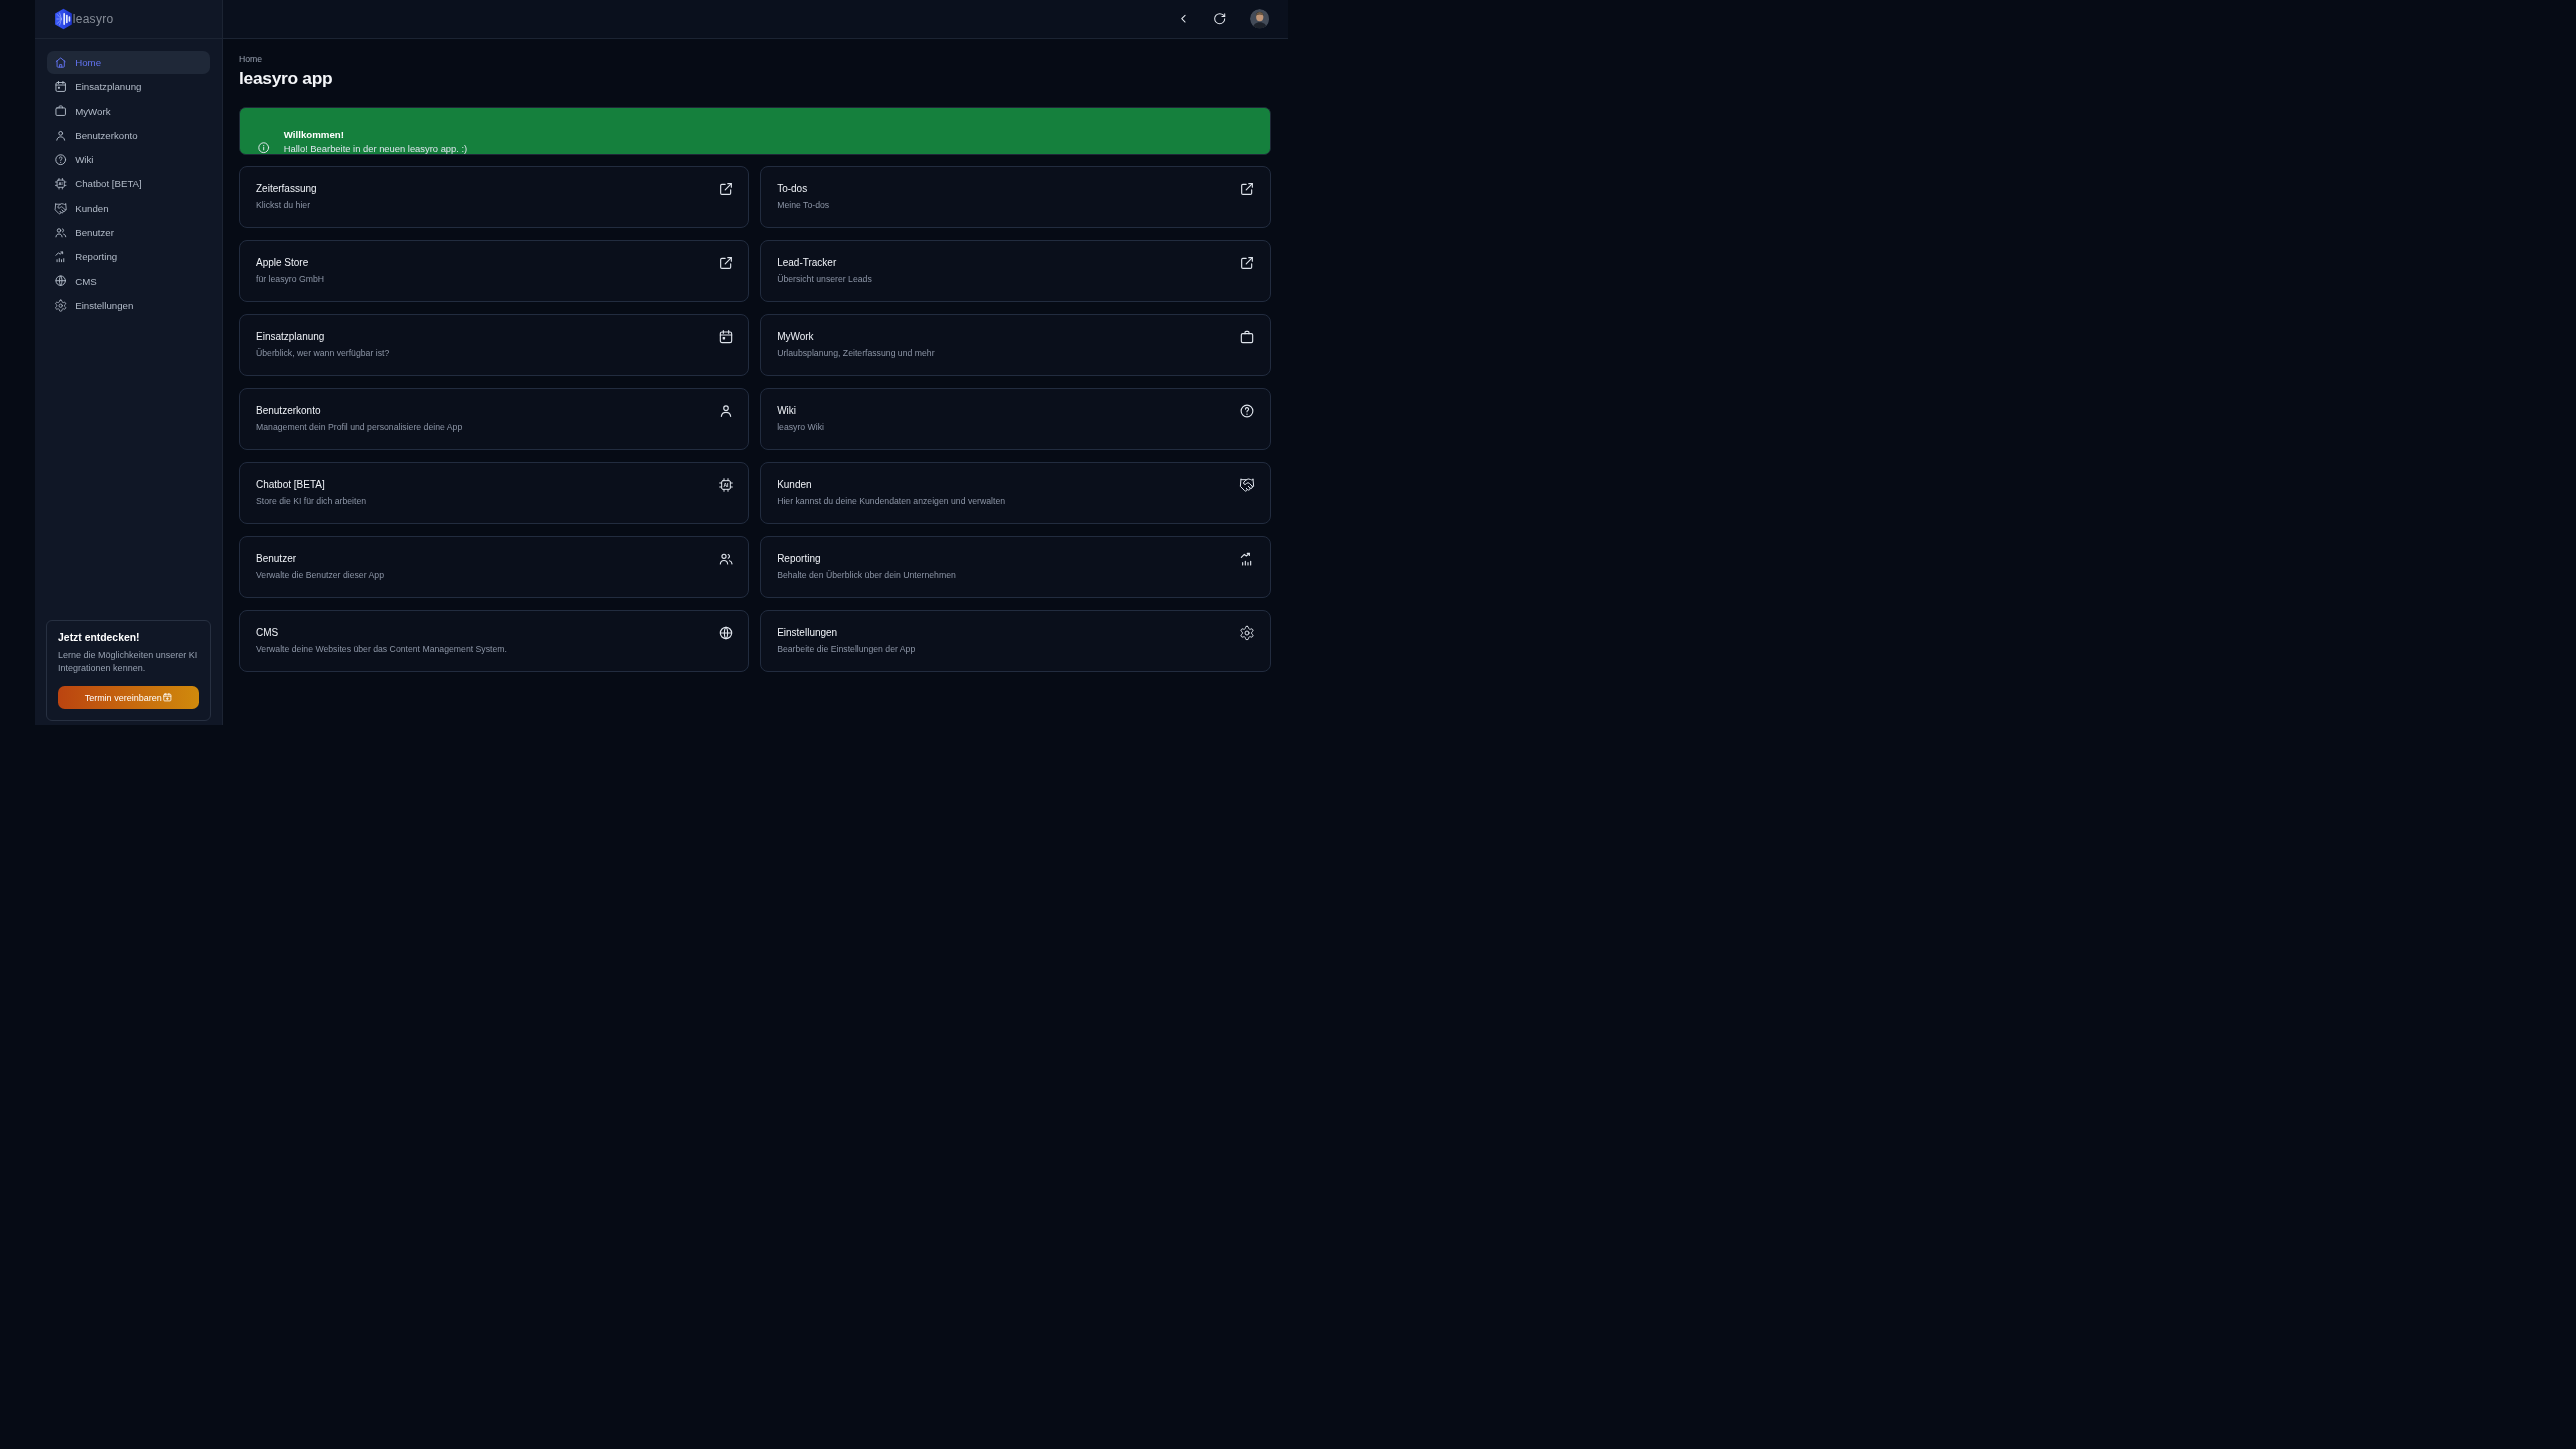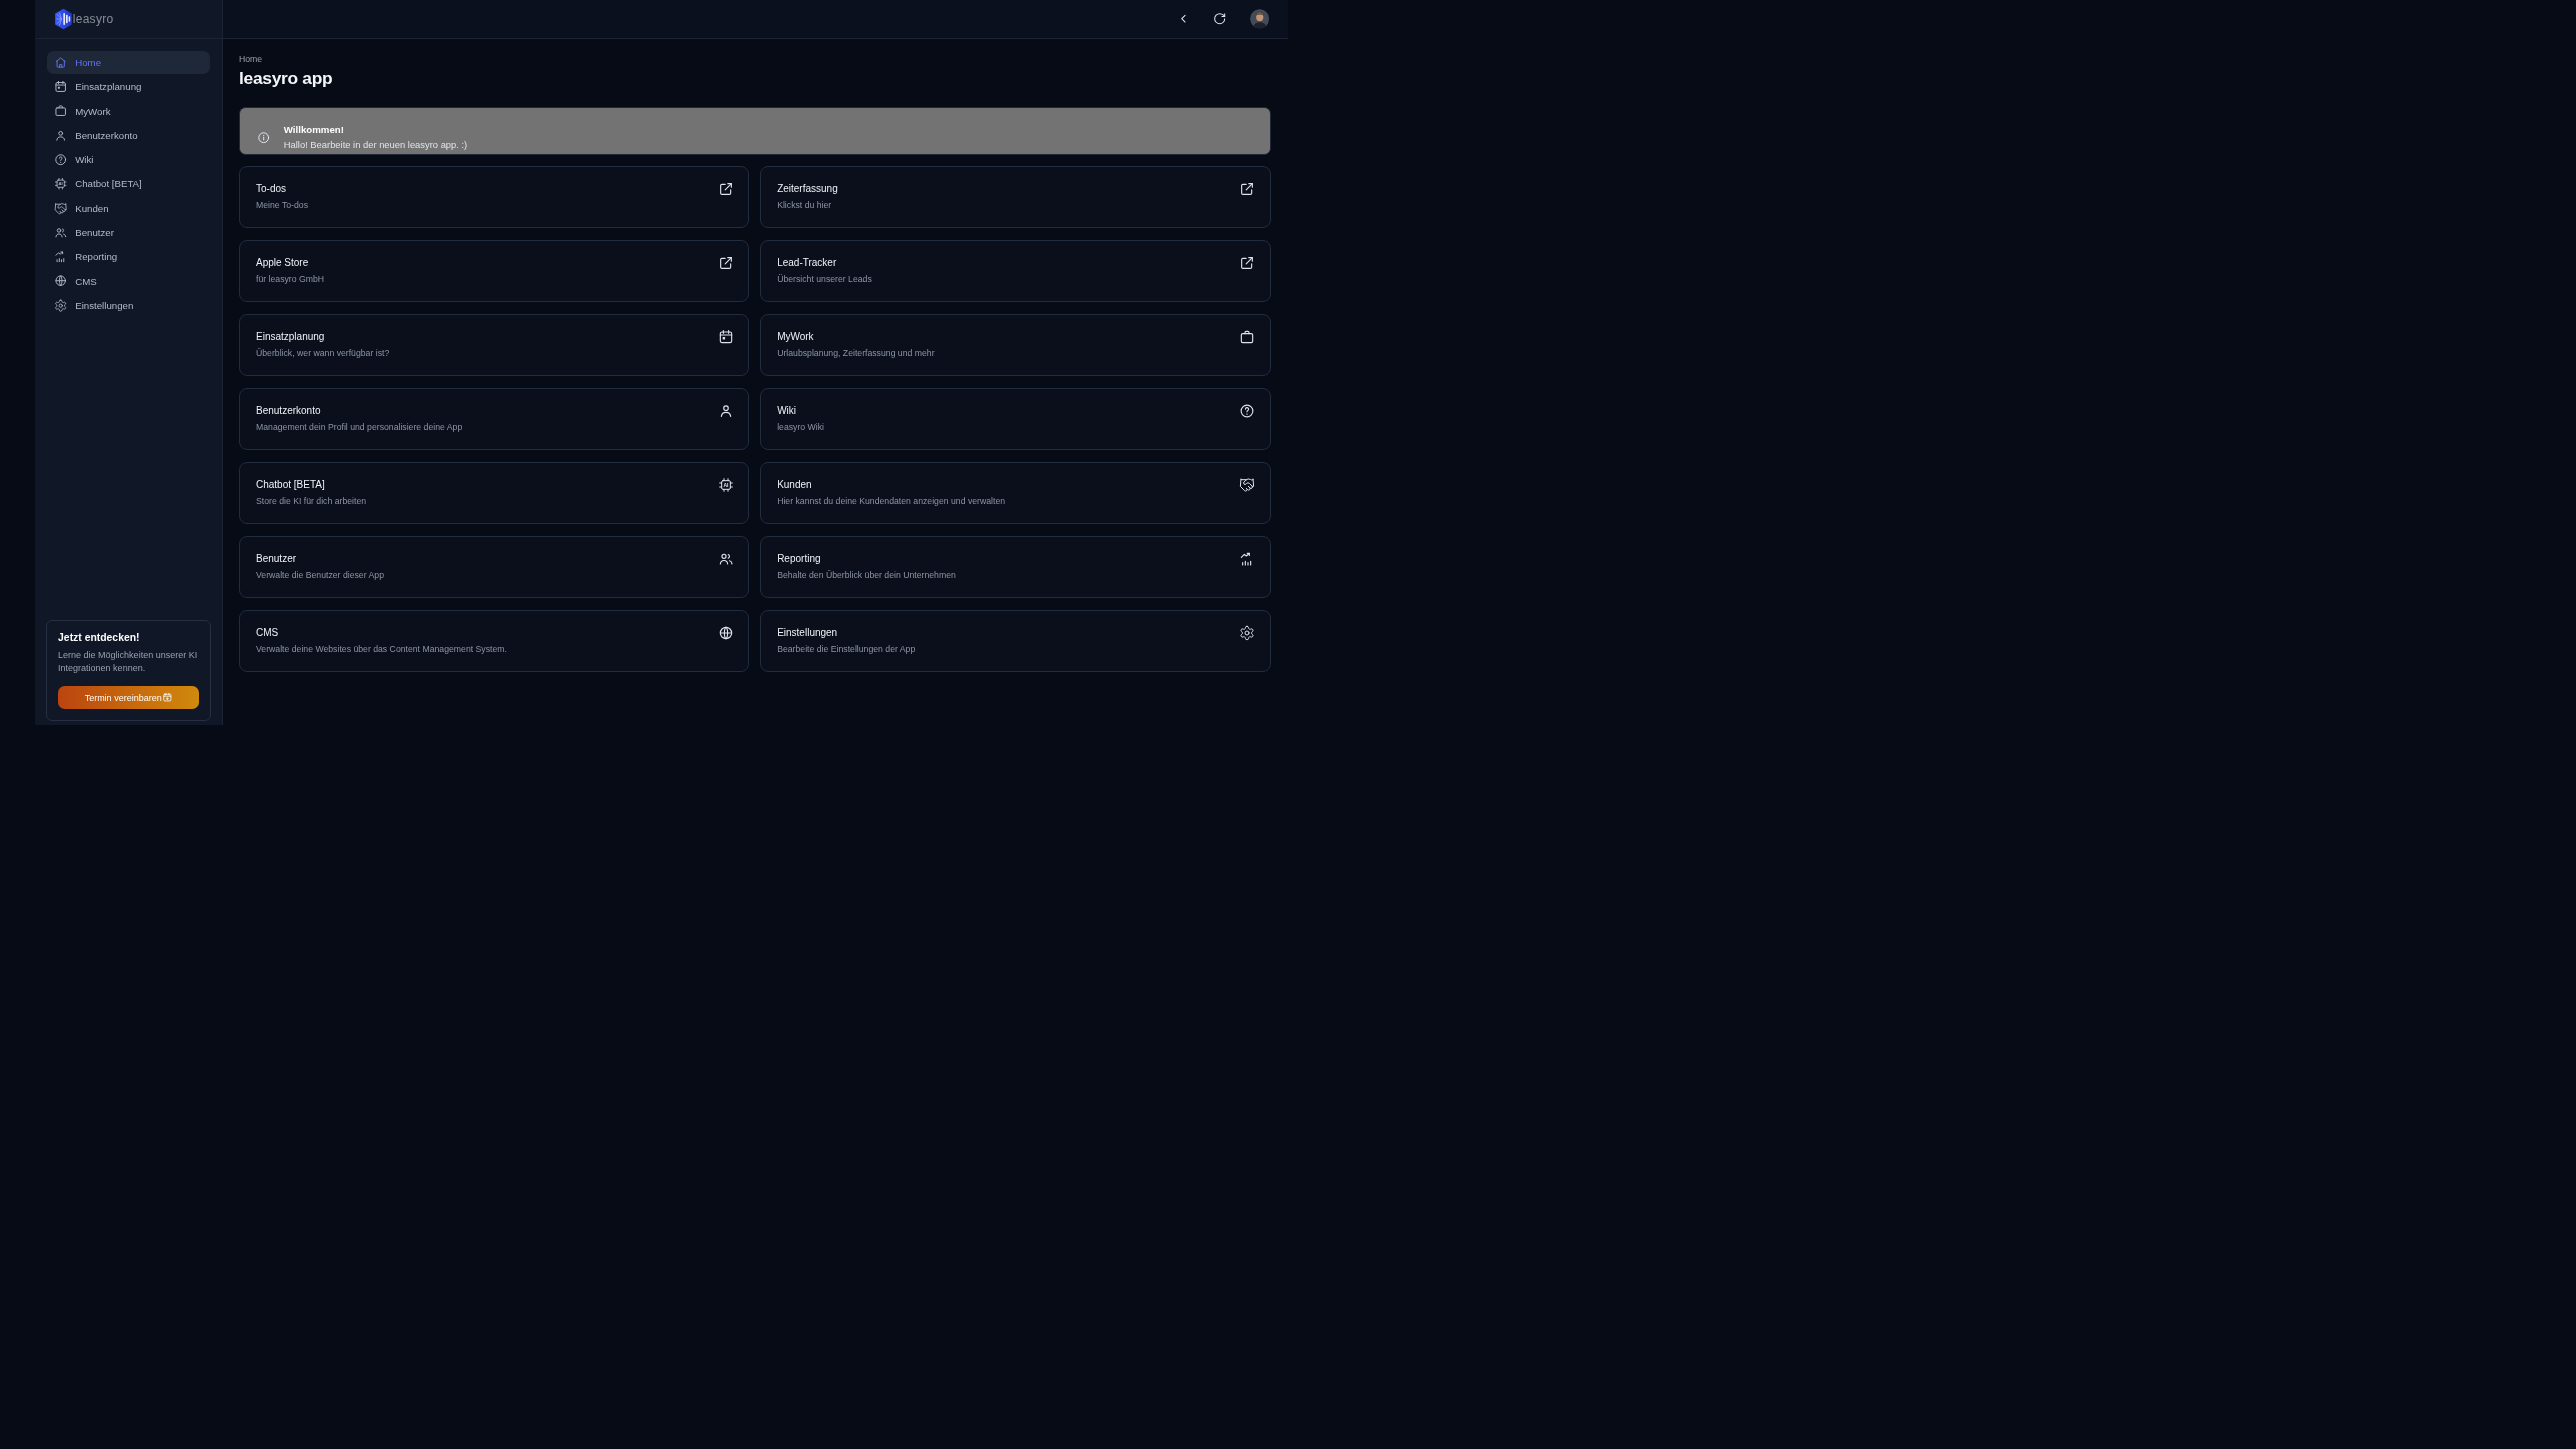--- a/index.html
+++ b/index.html
@@ -35,21 +35,21 @@
   .main{display:flex;flex-direction:column;min-width:0;background:var(--main-bg);}
   .topbar{height:39px;flex:0 0 39px;background:var(--topbar-bg);border-bottom:0.7px solid var(--border);display:flex;align-items:center;justify-content:flex-end;gap:23px;padding-right:19px;}
   .topbar-icon{width:13.4px;height:13.4px;color:#e7ebf2;cursor:pointer;display:flex;}
   .avatar{width:19.5px;height:19.5px;border-radius:50%;overflow:hidden;cursor:pointer;flex:0 0 19.5px;}
   .avatar svg{width:100%;height:100%;display:block;}
 
   .content{flex:1;padding:14.8px 17.4px 0 16px;overflow:hidden;}
   .breadcrumb{font-size:8.7px;color:#97a0af;margin-bottom:4.7px;cursor:pointer;width:max-content;}
   .page-title{font-size:17.4px;font-weight:bold;letter-spacing:-0.3px;color:#f4f6f9;margin-bottom:18px;}
 
-  .banner{height:48px;border:0.7px solid #1f2837;border-radius:6.7px;background:#737373;display:flex;align-items:center;padding:10.7px 13.4px 0 17px;gap:13.4px;}
+  .banner{height:48px;border:0.7px solid #1f2837;border-radius:6.7px;background:#15803d;display:flex;align-items:flex-end;padding:10.7px 13.4px 0 17px;gap:13.4px;}
   .banner .icon{width:13.4px;height:13.4px;color:#e8ecf2;margin-top:1.3px;flex:0 0 13.4px;}
   .banner-title{font-size:9.7px;font-weight:bold;color:#fff;margin-bottom:3.4px;}
   .banner-msg{font-size:9.4px;color:#dfe5ee;}
 
   .grid{margin-top:10.7px;display:grid;grid-template-columns:1fr 1fr;column-gap:10.7px;row-gap:12px;grid-auto-rows:62px;}
   .card{position:relative;background:var(--card-bg);border:0.7px solid var(--card-border);border-radius:8px;padding:15.4px 40px 0 16px;cursor:pointer;}
   .card-title{font-size:10px;color:#f0f3f8;margin-bottom:6px;white-space:nowrap;}
   .card-sub{font-size:8.7px;color:var(--text-dim);white-space:nowrap;overflow:hidden;text-overflow:ellipsis;}
   .card .icon{position:absolute;top:14px;right:14.8px;width:16px;height:16px;color:#dfe4ec;}
 </style>
@@ -263,34 +263,34 @@
             </svg>
         </span>
         <div>
           <div class="banner-title">Willkommen!</div>
           <div class="banner-msg">Hallo! Bearbeite in der neuen leasyro app. :)</div>
         </div>
       </div>
 
       <div class="grid">
   <div class="card">
-    <div class="card-title">To-dos</div>
-    <div class="card-sub">Meine To-dos</div>
+    <div class="card-title">Zeiterfassung</div>
+    <div class="card-sub">Klickst du hier</div>
     <span class="icon">
               <svg viewBox="0 0 24 24" fill="none" stroke="currentColor" stroke-width="1.7" stroke-linecap="round" stroke-linejoin="round">
                 <path d="M19 13.2v5a1.8 1.8 0 0 1-1.8 1.8H5.8A1.8 1.8 0 0 1 4 18.2V6.8A1.8 1.8 0 0 1 5.8 5h5"></path>
                 <path d="M14.7 4h5.3v5.3"></path>
                 <path d="M10.8 13.2 20 4"></path>
               </svg>
             </span>
   </div>
 
   <div class="card">
-    <div class="card-title">Zeiterfassung</div>
-    <div class="card-sub">Klickst du hier</div>
+    <div class="card-title">To-dos</div>
+    <div class="card-sub">Meine To-dos</div>
     <span class="icon">
               <svg viewBox="0 0 24 24" fill="none" stroke="currentColor" stroke-width="1.7" stroke-linecap="round" stroke-linejoin="round">
                 <path d="M19 13.2v5a1.8 1.8 0 0 1-1.8 1.8H5.8A1.8 1.8 0 0 1 4 18.2V6.8A1.8 1.8 0 0 1 5.8 5h5"></path>
                 <path d="M14.7 4h5.3v5.3"></path>
                 <path d="M10.8 13.2 20 4"></path>
               </svg>
             </span>
   </div>
 
   <div class="card">

